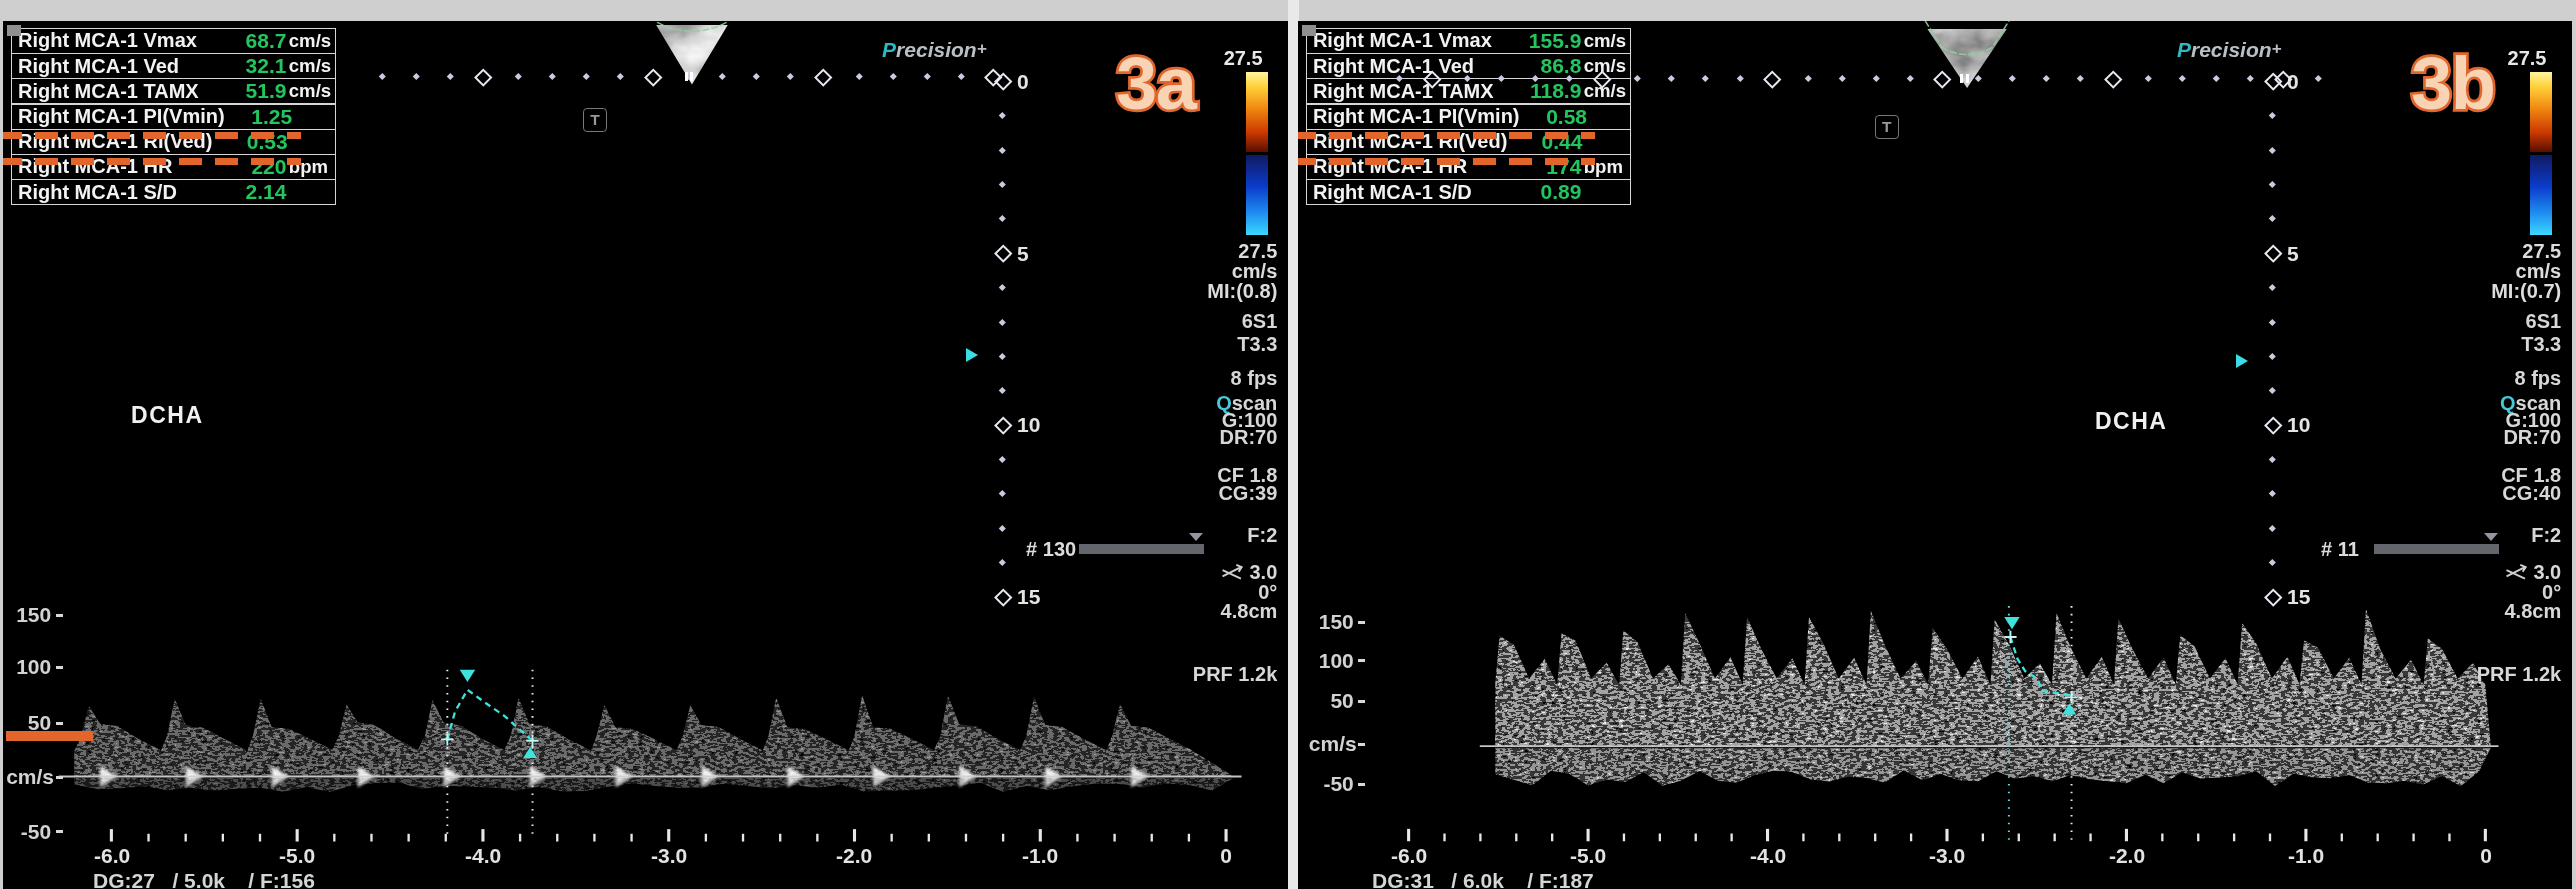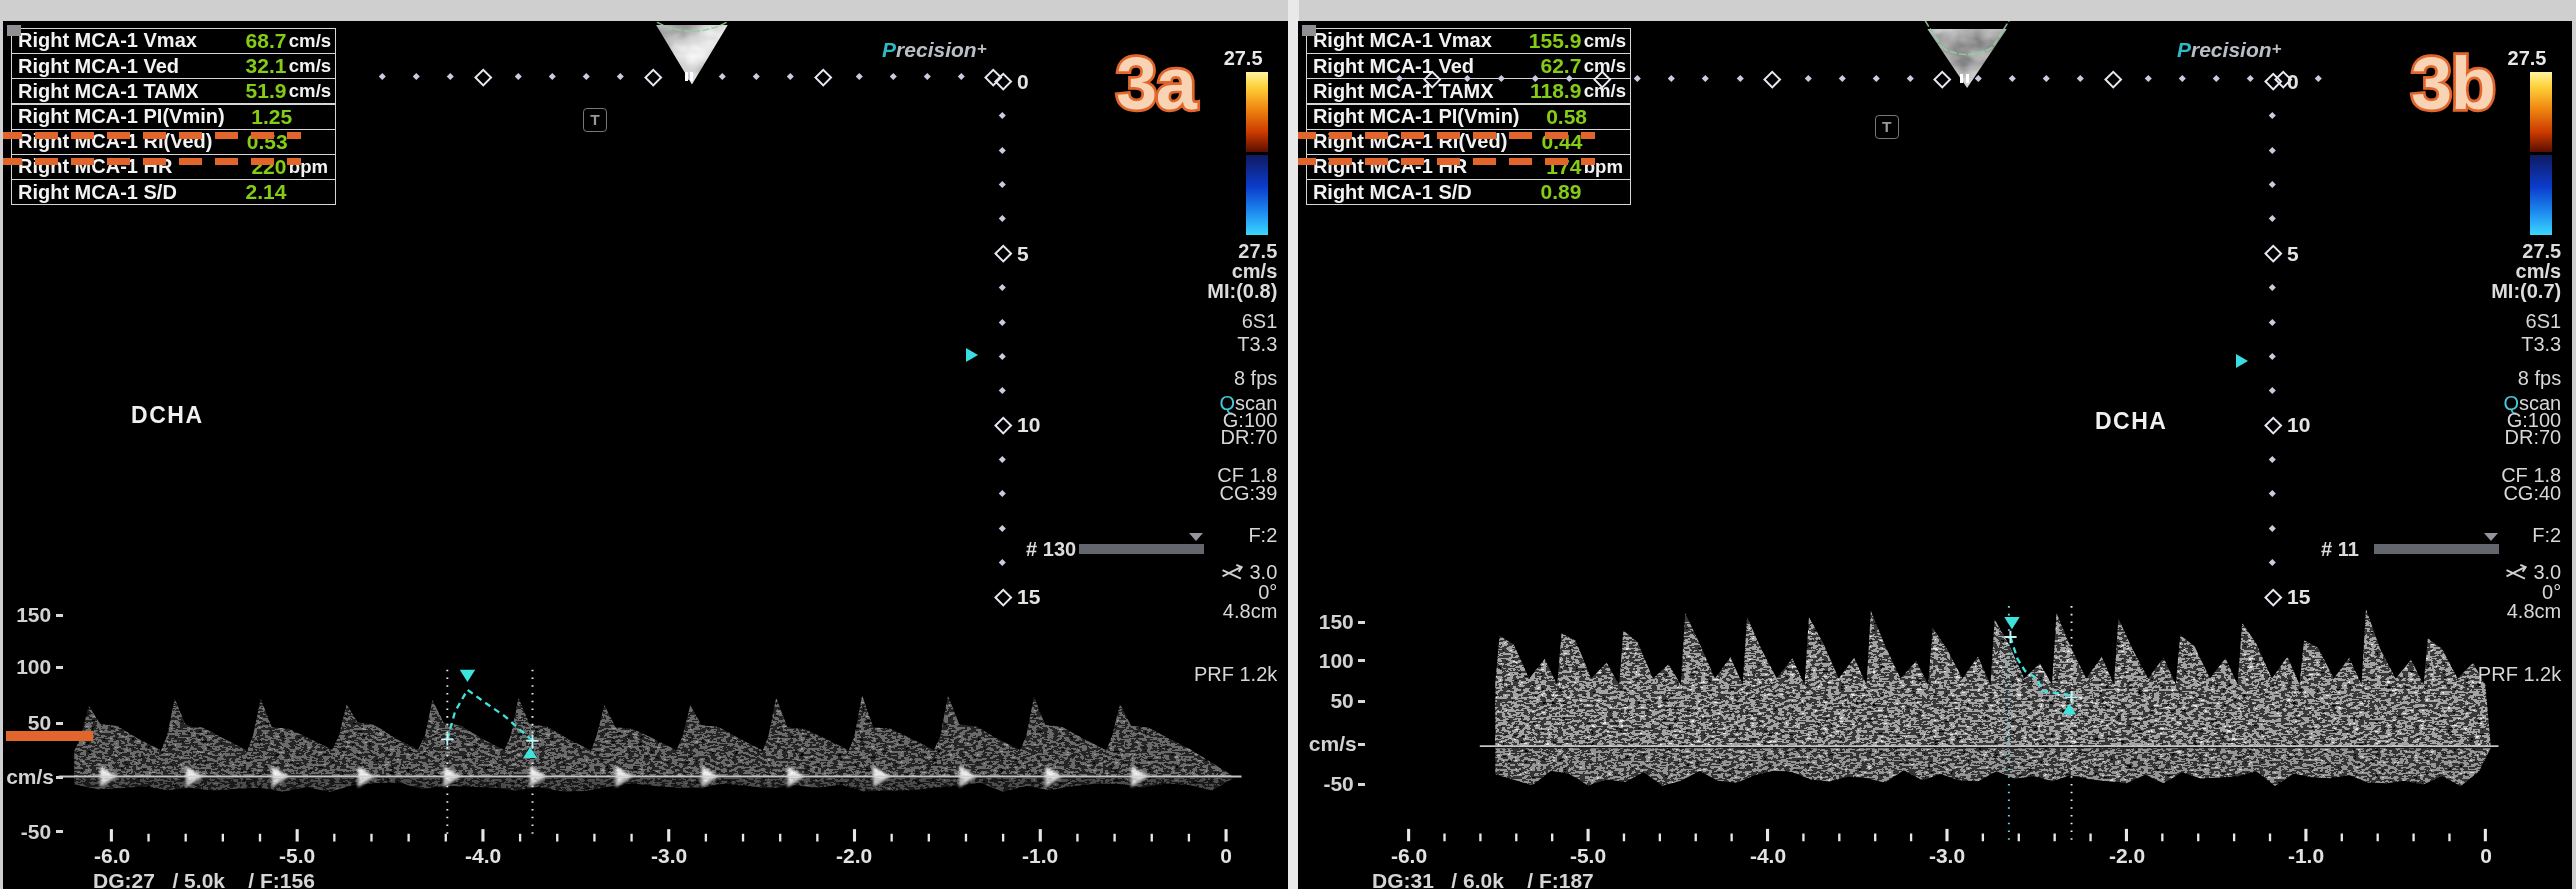--- a/index.html
+++ b/index.html
@@ -5,36 +5,36 @@
   html,body{margin:0;padding:0;background:#222;}
   .fig{position:relative;width:2576px;height:890px;background:#cfcfcf;font-family:"Liberation Sans",sans-serif;overflow:hidden;}
   .panel{position:absolute;top:21px;height:884px;background:#000;overflow:hidden;}
   #pA{left:3.1px;width:1285px;}
   #pB{left:1298px;width:1274px;}
   .divider{position:absolute;left:1288px;top:0;width:10.8px;height:890px;background:#e9e9e9;}
   
   .mtable{position:absolute;left:7.7px;top:7.7px;width:325px;background:rgba(0,0,0,.55);}
   .trow{box-sizing:border-box;display:flex;align-items:center;height:26px;border:0.8px solid #d6d6d6;margin-top:-0.8px;background:#000;}
   .trow .lab{flex:1;padding-left:6.2px;color:#f2f2f2;font-size:20px;font-weight:bold;white-space:nowrap;}
-  .trow .val{width:77px;text-align:right;color:#84cc16;font-size:21px;font-weight:bold;}
+  .trow .val{width:77px;text-align:right;color:#22c55e;font-size:21px;font-weight:bold;}
   .trow .unit{width:46px;padding-left:2.3px;color:#f2f2f2;font-size:18.6px;font-weight:bold;}
   .cornersq{position:absolute;left:3.9px;top:3.9px;width:14px;height:11.6px;background:#8f9094;}
   .dash{position:absolute;left:-4.6px;height:7px;background:repeating-linear-gradient(90deg,#e2662c 0 23px,transparent 23px 36px);}
   
   .brand{position:absolute;top:17px;font-size:21px;font-style:italic;font-weight:bold;color:#b9bfc6;white-space:nowrap;}
   .brand .bp{color:#2fb9c4;}
   .brand .plus{font-size:17px;vertical-align:3.1px;}
   .figlabel{position:absolute;top:20px;font-size:74px;font-weight:bold;color:#f8d3b4;-webkit-text-stroke:5.4px #e2662c;paint-order:stroke fill;letter-spacing:-1.5px;}
   
   .cb-top{position:absolute;right:14px;width:62px;text-align:center;top:26px;font-size:20px;font-weight:bold;color:#e8e8e8;}
   .cbar{position:absolute;right:20px;top:51px;width:22.4px;height:164px;}
   .cbar .warm{height:80px;background:linear-gradient(#fff3a0,#ffd23a 18%,#f08a12 45%,#cc3a00 75%,#5a0e00);}
   .cbar .cool{height:80px;margin-top:3.1px;background:linear-gradient(#101a60,#0b3ccc 40%,#1e8cf0 72%,#3ad8ff);}
   .cb-bot{position:absolute;right:10.8px;width:139px;text-align:right;font-size:20px;font-weight:bold;color:#dcdcdc;line-height:20px;}
-  .pline{position:absolute;right:10.8px;width:201px;text-align:right;font-size:20px;font-weight:normal;color:#d7d7d7;white-space:pre;}
+  .pline{position:absolute;right:10.8px;width:201px;text-align:right;font-size:20px;font-weight:bold;color:#d7d7d7;white-space:pre;}
   .pline .q{color:#45c8d8;}
   .cine{position:absolute;font-size:20px;font-weight:bold;color:#dcdcdc;}
   .cinebar{position:absolute;height:10px;background:#64666e;}
   .cinetri{position:absolute;width:0;height:0;border-left:7px solid transparent;border-right:7px solid transparent;border-top:8.5px solid #94969e;}
   
   .dia-open{position:absolute;width:8.5px;height:8.5px;border:2.3px solid #e7e8f4;transform:rotate(45deg);}
   .dia-small{position:absolute;width:4.6px;height:4.6px;background:#c9ccdf;transform:rotate(45deg);}
   .dnum{position:absolute;font-size:21px;font-weight:bold;color:#e4e4e4;}
   .focus{position:absolute;width:0;height:0;border-top:7.7px solid transparent;border-bottom:7.7px solid transparent;border-left:12.4px solid #39dde3;}
   .ticon{position:absolute;width:21.7px;height:21.7px;border:1.5px solid #85868a;border-radius:3.9px;color:#aaa;font-size:15.5px;font-weight:bold;text-align:center;line-height:21.7px;opacity:.9;}
@@ -435,21 +435,21 @@
         </g>
       </svg>
       <div class="mtable">
         <div class="trow">
           <span class="lab">Right MCA-1 Vmax</span>
           <span class="val">155.9</span>
           <span class="unit">cm/s</span>
         </div>
         <div class="trow">
           <span class="lab">Right MCA-1 Ved</span>
-          <span class="val">62.7</span>
+          <span class="val">86.8</span>
           <span class="unit">cm/s</span>
         </div>
         <div class="trow">
           <span class="lab">Right MCA-1 TAMX</span>
           <span class="val">118.9</span>
           <span class="unit">cm/s</span>
         </div>
         <div class="trow">
           <span class="lab">Right MCA-1 PI(Vmin)</span>
           <span class="val">0.58</span>

